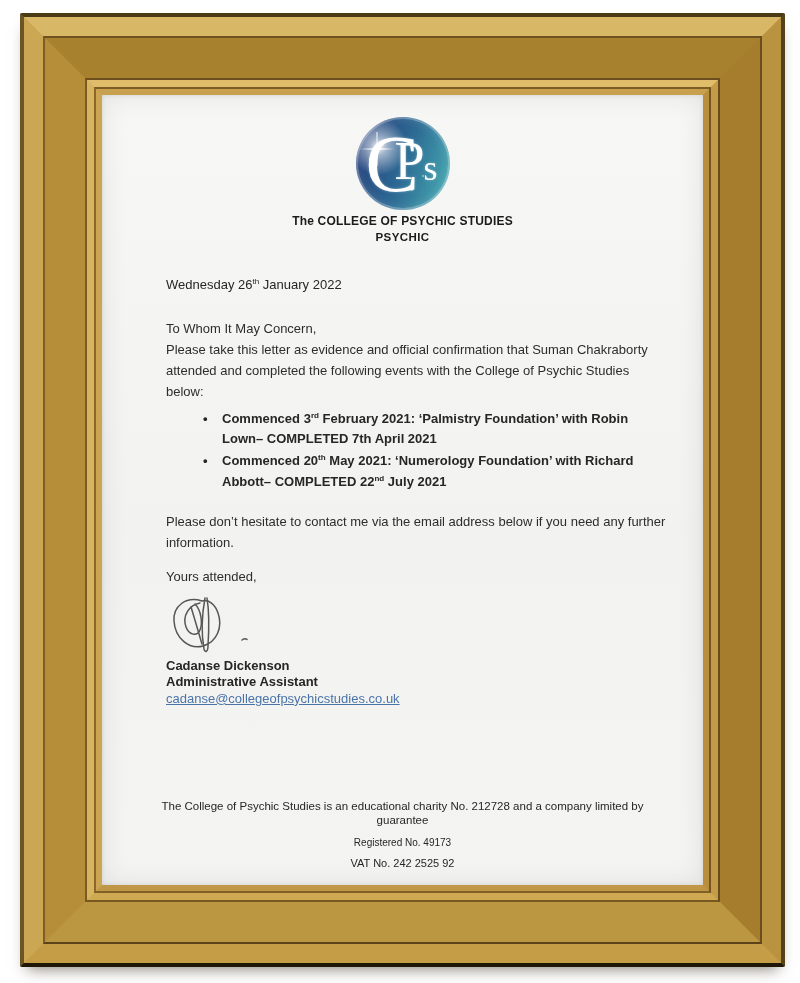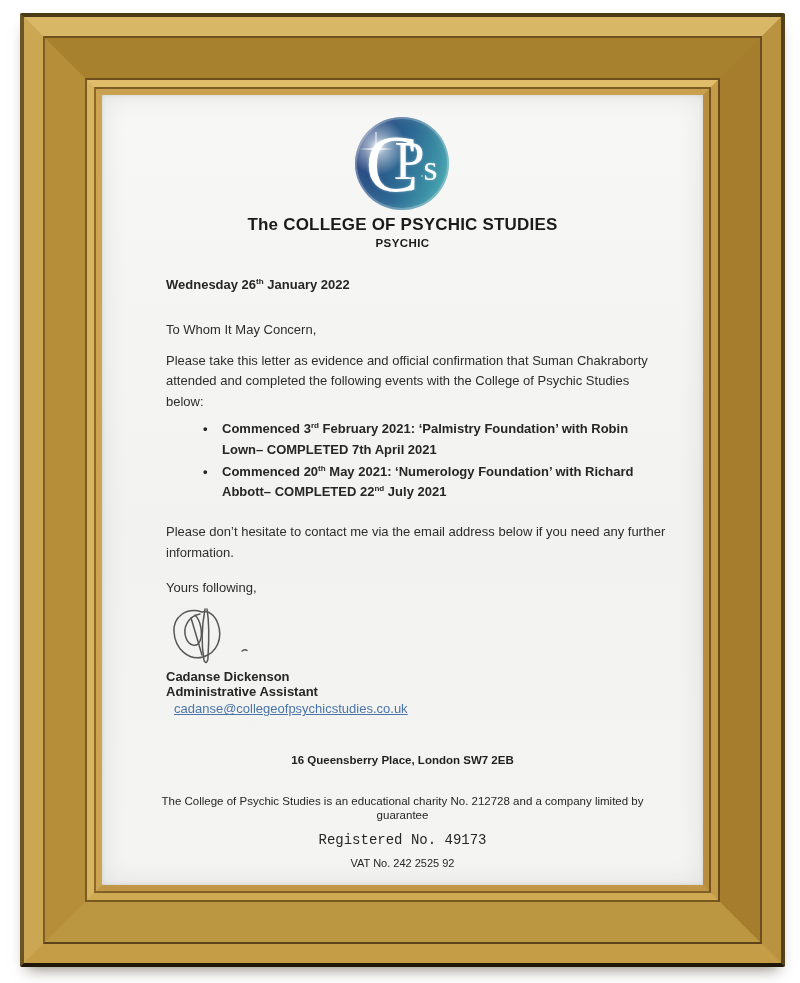--- a/index.html
+++ b/index.html
@@ -136,47 +136,47 @@
     position: absolute;
     color: #ffffff;
     font-family: "Liberation Serif", serif;
     text-shadow: 0 0 3px rgba(255,255,255,0.35);
     line-height: 1;
   }
   .lc { left: 10px; top: 7px;  font-size: 80px; }
   .lp { left: 39px; top: 17px; font-size: 54px; }
   .ls { left: 68px; top: 33px; font-size: 36px; }
 
-  .org-line { margin-top: 4px; font-weight: bold; font-size: 17px; color: #1b1b1b; line-height: 1.3; letter-spacing: 0.2px; }
+  .org-line { margin-top: 4px; font-weight: bold; font-size: 12px; color: #1b1b1b; line-height: 1.3; letter-spacing: 0.2px; }
   .city-line { font-weight: bold; font-size: 11.5px; color: #1b1b1b; line-height: 1.3; letter-spacing: 0.4px; }
 
   
   sup { font-size: 0.62em; vertical-align: super; line-height: 0; }
-  .date-line { margin-top: 24px; font-weight: bold; color: #262626; }
+  .date-line { margin-top: 30px; font-weight: normal; color: #262626; }
   .salutation { margin-top: 24px; }
-  .intro { margin-top: 10px; max-width: 508px; }
+  .intro { max-width: 508px; }
   .bullets { list-style: none; margin-top: 6px; margin-left: 35px; max-width: 447px; }
   .bullets li { position: relative; padding-left: 21px; font-weight: bold; color: #262626; margin-bottom: 1px; }
   .bullets li::before { content: "\2022"; position: absolute; left: 2px; top: 0; }
   .outro { margin-top: 18px; max-width: 520px; }
   .valediction { margin-top: 14px; }
 
   .signature { margin-top: 6px; height: 62px; }
   .signature svg { display: block; }
 
   .signer-name { margin-top: 2px; font-weight: bold; color: #262626; line-height: 1.22; }
   .signer-role { font-weight: bold; color: #262626; line-height: 1.22; }
-  .email-link { color: #4a74a8; text-decoration: underline; line-height: 1.22; display: inline-block; margin-top: 1px; width: fit-content; margin-left: 8px; }
+  .email-link { color: #4a74a8; text-decoration: underline; line-height: 1.22; display: inline-block; margin-top: 1px; width: fit-content; }
 
   
   .footer { margin-top: auto; margin-left: -30px; text-align: center; padding-bottom: 8px; }
   .footer-address { font-weight: bold; font-size: 11.5px; color: #1f1f1f; line-height: 1.25; }
   .footer-website { font-weight: bold; font-size: 11.5px; color: #1f1f1f; line-height: 1.25; margin-top: 5px; }
   .footer-charity { font-size: 11.5px; color: #262626; margin-top: 27px; line-height: 1.25; }
-  .footer-registered { font-size: 14px; color: #262626; margin-top: 9px; line-height: 1.25; font-family: Liberation Mono, monospace; }
+  .footer-registered { font-size: 10px; color: #262626; margin-top: 9px; line-height: 1.25; }
   .footer-vat { font-size: 11px; color: #262626; margin-top: 8px; line-height: 1.25; }
 </style>
 </head>
 <body>
 
 <div class="scene">
   <div class="frame-l1">
     <div class="frame-l2">
       <div class="frame-l3">
         <div class="frame-l4">
@@ -204,40 +204,39 @@
 
                     <p class="intro">Please take this letter as evidence and official confirmation that Suman Chakraborty attended and completed the following events with the College of Psychic Studies below:</p>
 
                     <ul class="bullets">
                       <li><span>Commenced 3</span><sup>rd</sup><span> February 2021: ‘Palmistry Foundation’ with Robin Lown– COMPLETED 7th April 2021</span><sup></sup><span></span></li>
                       <li><span>Commenced 20</span><sup>th</sup><span> May 2021: ‘Numerology Foundation’ with Richard Abbott– COMPLETED 22</span><sup>nd</sup><span> July 2021</span></li>
                     </ul>
 
                     <p class="outro">Please don’t hesitate to contact me via the email address below if you need any further information.</p>
 
-                    <p class="valediction">Yours following,</p>
+                    <p class="valediction">Yours attended,</p>
 
                     <div class="signature">
                       <svg width="100" height="62" viewBox="0 0 100 62" fill="none" xmlns="http://www.w3.org/2000/svg">
                         <g stroke="#565656" stroke-width="1.5" fill="none" stroke-linecap="round">
                           <path d="M36 7 C 20 2, 7 12, 8 27 C 9 44, 23 56, 37 52 C 51 48, 57 33, 52 19 C 49 10, 42 5, 36 7 Z"></path>
                           <path d="M34 9 C 23 11, 16 22, 20 33 C 23 41, 31 43, 34 36 C 37 29, 35 16, 29 10"></path>
                           <path d="M39 4 C 36 20, 35 38, 38 55 C 39 59, 42 58, 42 52 C 43 36, 43 16, 41 4"></path>
                           <path d="M25 13 C 29 26, 33 40, 36 50"></path>
                           <path d="M76 46 C 78 44.5, 80 44.5, 81 45.5"></path>
                         </g>
                       </svg>
                     </div>
 
                     <p class="signer-name">Cadanse Dickenson</p>
                     <p class="signer-role">Administrative Assistant</p>
                     <a class="email-link" href="#">cadanse@collegeofpsychicstudies.co.uk</a>
 
                     <div class="footer">
-                      <div class="footer-address">16 Queensberry Place, London SW7 2EB</div>
                       <div class="footer-charity">The College of Psychic Studies is an educational charity No. 212728 and a company limited by guarantee</div>
                       <div class="footer-registered">Registered No. 49173</div>
                       <div class="footer-vat">VAT No. 242 2525 92</div>
                     </div>
 
                   </div>
 
                 </div>
               </div>
             </div>

